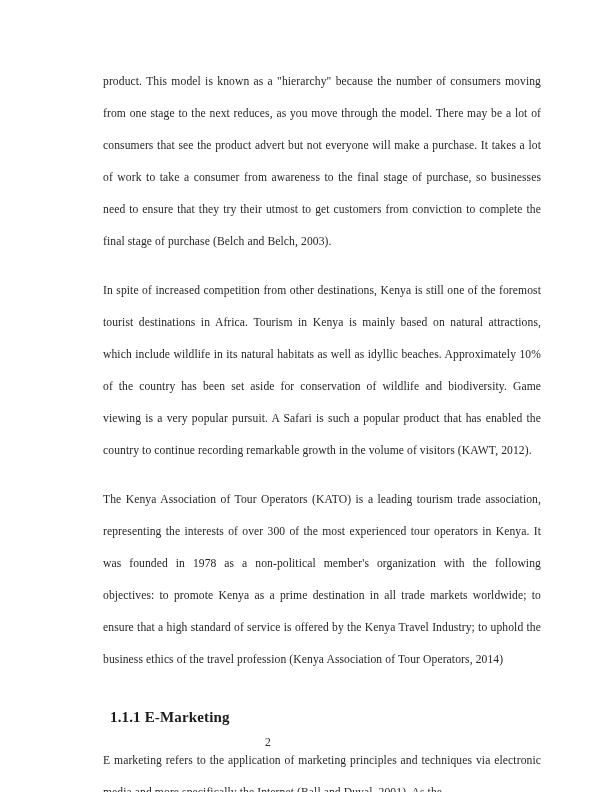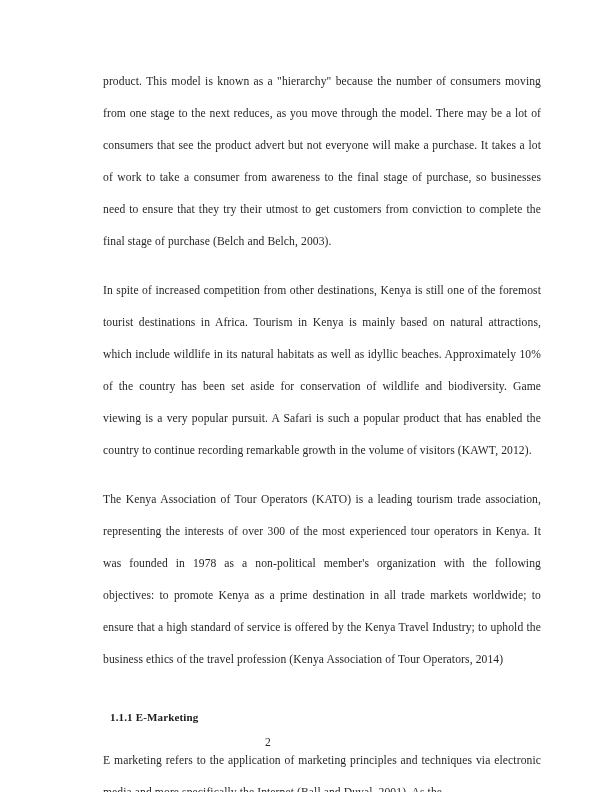--- a/index.html
+++ b/index.html
@@ -38,21 +38,21 @@
     font-size: 11.6px;
     line-height: 32px;
     color: #262626;
     letter-spacing: 0.1px;
   }
   p.body-par + p.body-par {
     margin-top: 17px;
   }
   h3.sub-heading {
     margin: 25px 0 0 7px;
-    font-size: 11px;
+    font-size: 15px;
     font-weight: bold;
     line-height: 32px;
     text-align: left;
     color: #1b1b1b;
     letter-spacing: 0.15px;
   }
   .after-heading {
     margin-top: 12px !important;
   }
   .page-number {

